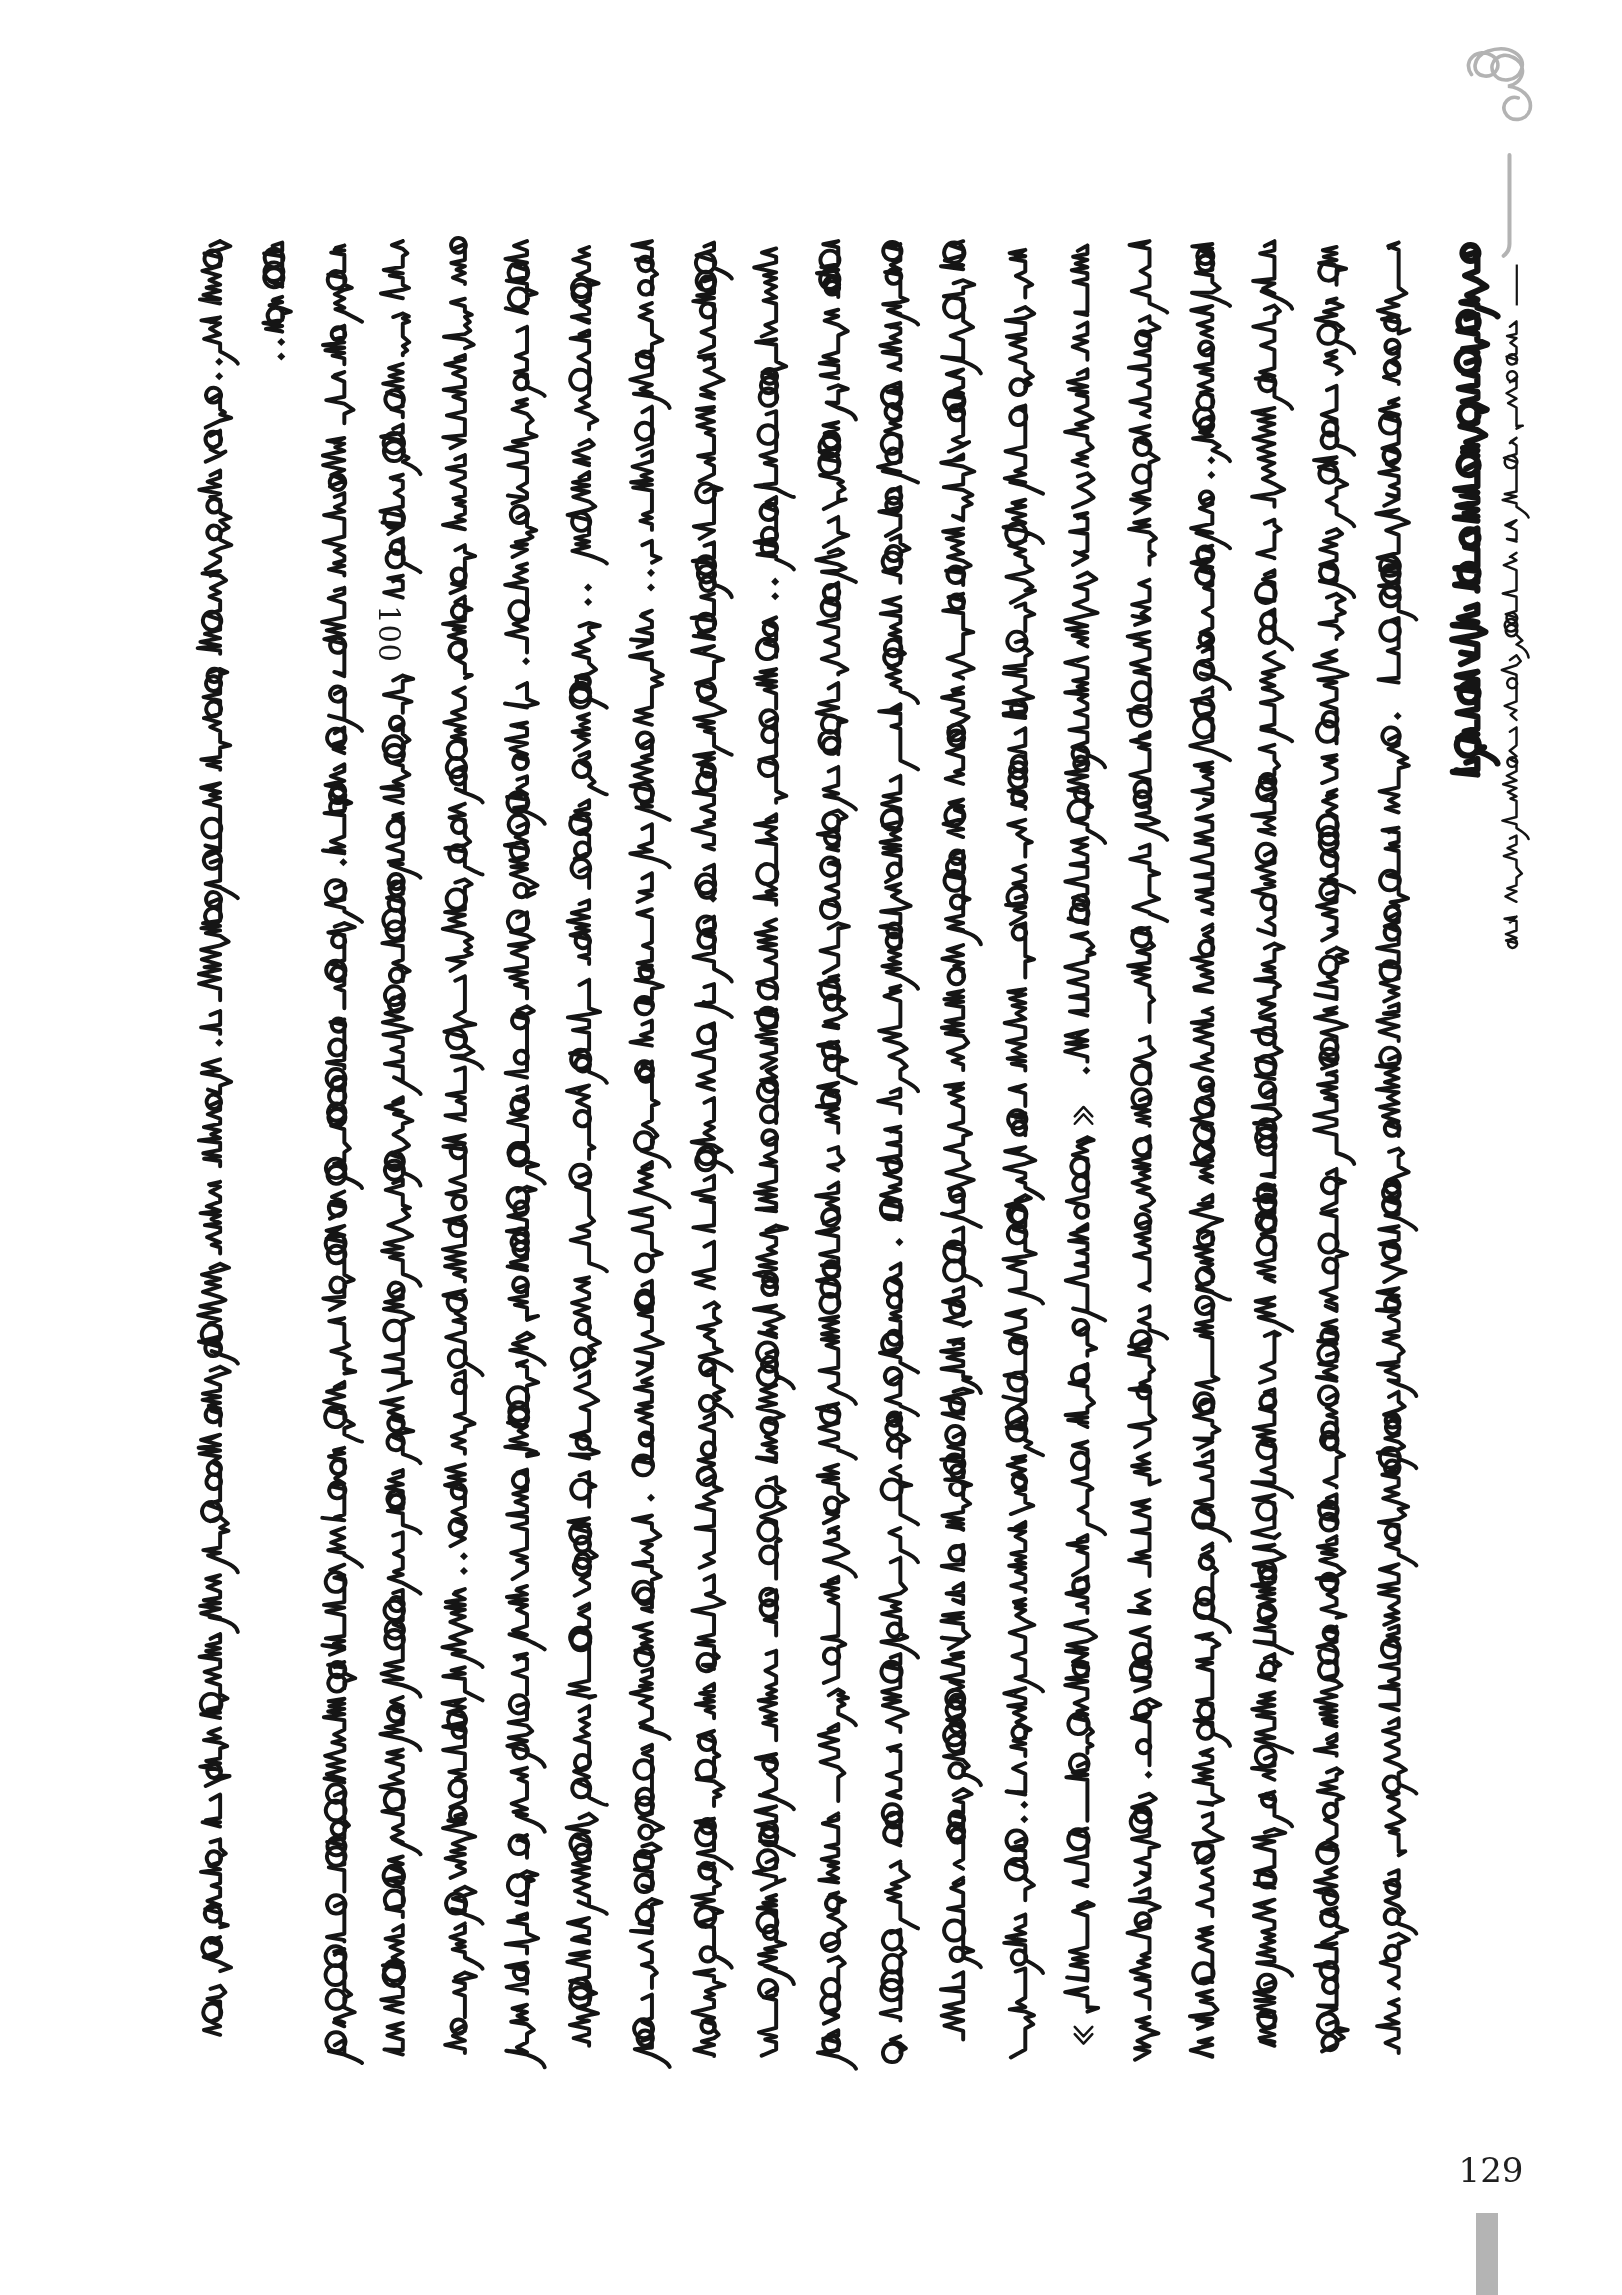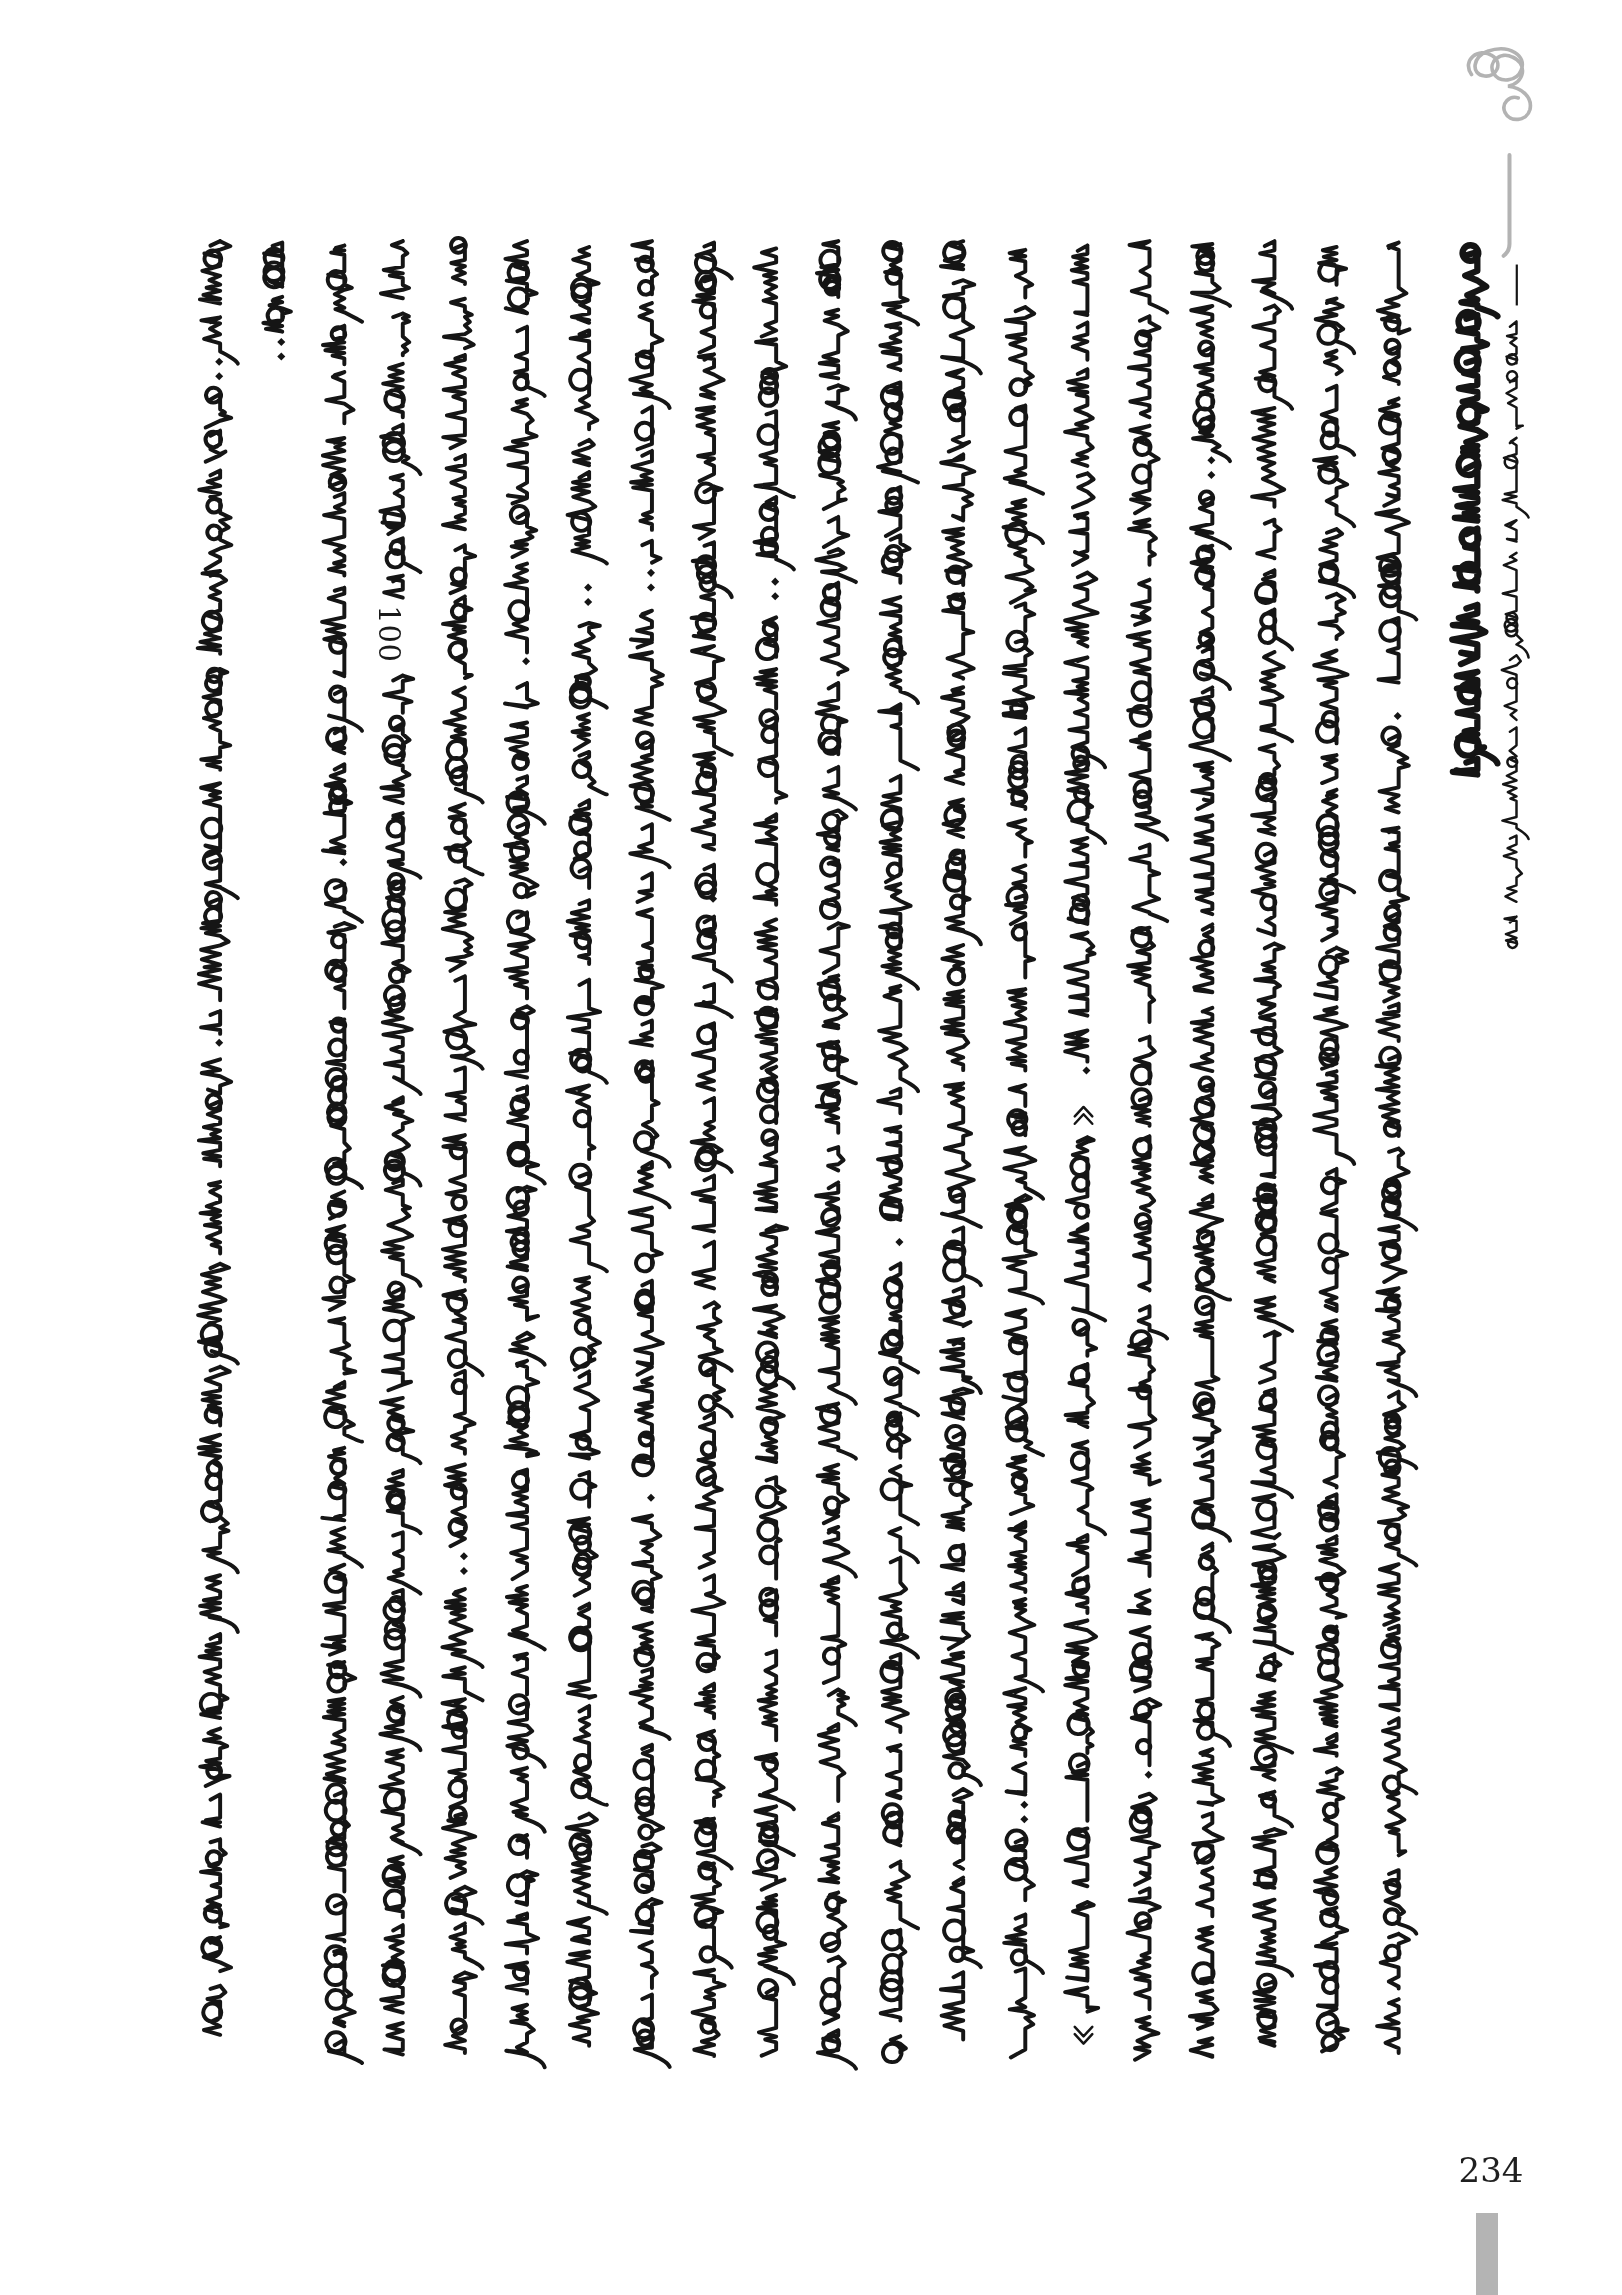--- a/index.html
+++ b/index.html
@@ -606,17 +606,17 @@
         <path d="M 1914.3 2351.7 l -13.2 6.7 M 1914.3 2351.7 L 1914.3 2363.5 L 1892.9 2369.0 L 1914.3 2374.5 L 1914.3 2380.7 L 1896.9 2387.6 L 1914.3 2394.6 L 1914.3 2401.2 L 1895.7 2408.4 L 1914.3 2415.5 L 1924.2 2422.2 L 1914.3 2426.7 L 1914.3 2440.6 m 0 -3.461622266191989 a 10.8 10.8 0 1 0 0.2 0.4 m -0.2 3.061622266191989 L 1914.3 2442.0 q 22.0 8.5 24.2 12.6" fill="none" stroke="#151515" stroke-width="5.4" stroke-linecap="round" stroke-linejoin="round"></path>
         <path d="M 1914.3 2454.1 l -13.2 4.8 M 1914.3 2454.1 L 1899.4 2459.2 L 1914.3 2464.2 L 1914.3 2471.0 L 1901.3 2478.0 L 1914.3 2485.0 L 1922.2 2490.7 L 1914.3 2494.5 L 1897.3 2499.5 L 1914.3 2504.4 L 1902.0 2507.5 L 1914.3 2510.6 L 1914.3 2520.6 L 1914.3 2534.2 L 1923.5 2533.8 L 1914.3 2539.3" fill="none" stroke="#151515" stroke-width="5.4" stroke-linecap="round" stroke-linejoin="round"></path>
         <path d="M 1914.3 2559.6 l -13.2 5.3 M 1914.3 2559.6 L 1914.3 2571.8 L 1895.1 2576.7 L 1914.3 2581.6 m 0 -3.8352481992915273 a 8.9 8.9 0 1 0 0.2 0.4 m -0.2 3.4352481992915274 L 1914.3 2594.4 L 1896.3 2601.6 L 1914.3 2608.8 L 1921.8 2616.7 L 1914.3 2622.0 m 0 -3.4914609257597475 a 10.1 10.1 0 1 0 0.2 0.4 m -0.2 3.0914609257597476 L 1914.3 2633.0 q 22.0 6.2 24.2 13.6" fill="none" stroke="#151515" stroke-width="5.4" stroke-linecap="round" stroke-linejoin="round"></path>
         <path d="M 1914.3 2646.8 l -13.2 4.7 M 1914.3 2646.8 L 1928.4 2654.8 L 1914.3 2660.2 L 1914.3 2670.7 m 0 -2.6146581805776803 a 9.8 9.8 0 1 0 0.2 0.4 m -0.2 2.2146581805776804 L 1914.3 2679.4 L 1889.7 2686.1 L 1914.3 2692.7 L 1914.3 2705.2 L 1900.8 2712.1 L 1914.3 2719.0 L 1914.3 2721.6" fill="none" stroke="#151515" stroke-width="5.4" stroke-linecap="round" stroke-linejoin="round"></path>
         <path d="M 1914.3 2736.3 l -13.2 5.2 M 1914.3 2736.3 L 1902.0 2741.3 L 1914.3 2746.3 L 1914.3 2754.3 L 1896.5 2761.6 L 1914.3 2768.9 L 1884.8 2773.0 L 1914.3 2777.1 L 1914.3 2788.5 L 1896.4 2795.9 L 1914.3 2803.4 L 1914.3 2810.0" fill="none" stroke="#151515" stroke-width="5.4" stroke-linecap="round" stroke-linejoin="round"></path>
       </g>
     </svg>
 
   <div class="overlay" id="inline-number">100</div>
 
-  <div class="overlay" id="page-number">234</div>
+  <div class="overlay" id="page-number">129</div>
 
   <div id="edge-bar"></div>
 </div>
 
 
 </body></html>

